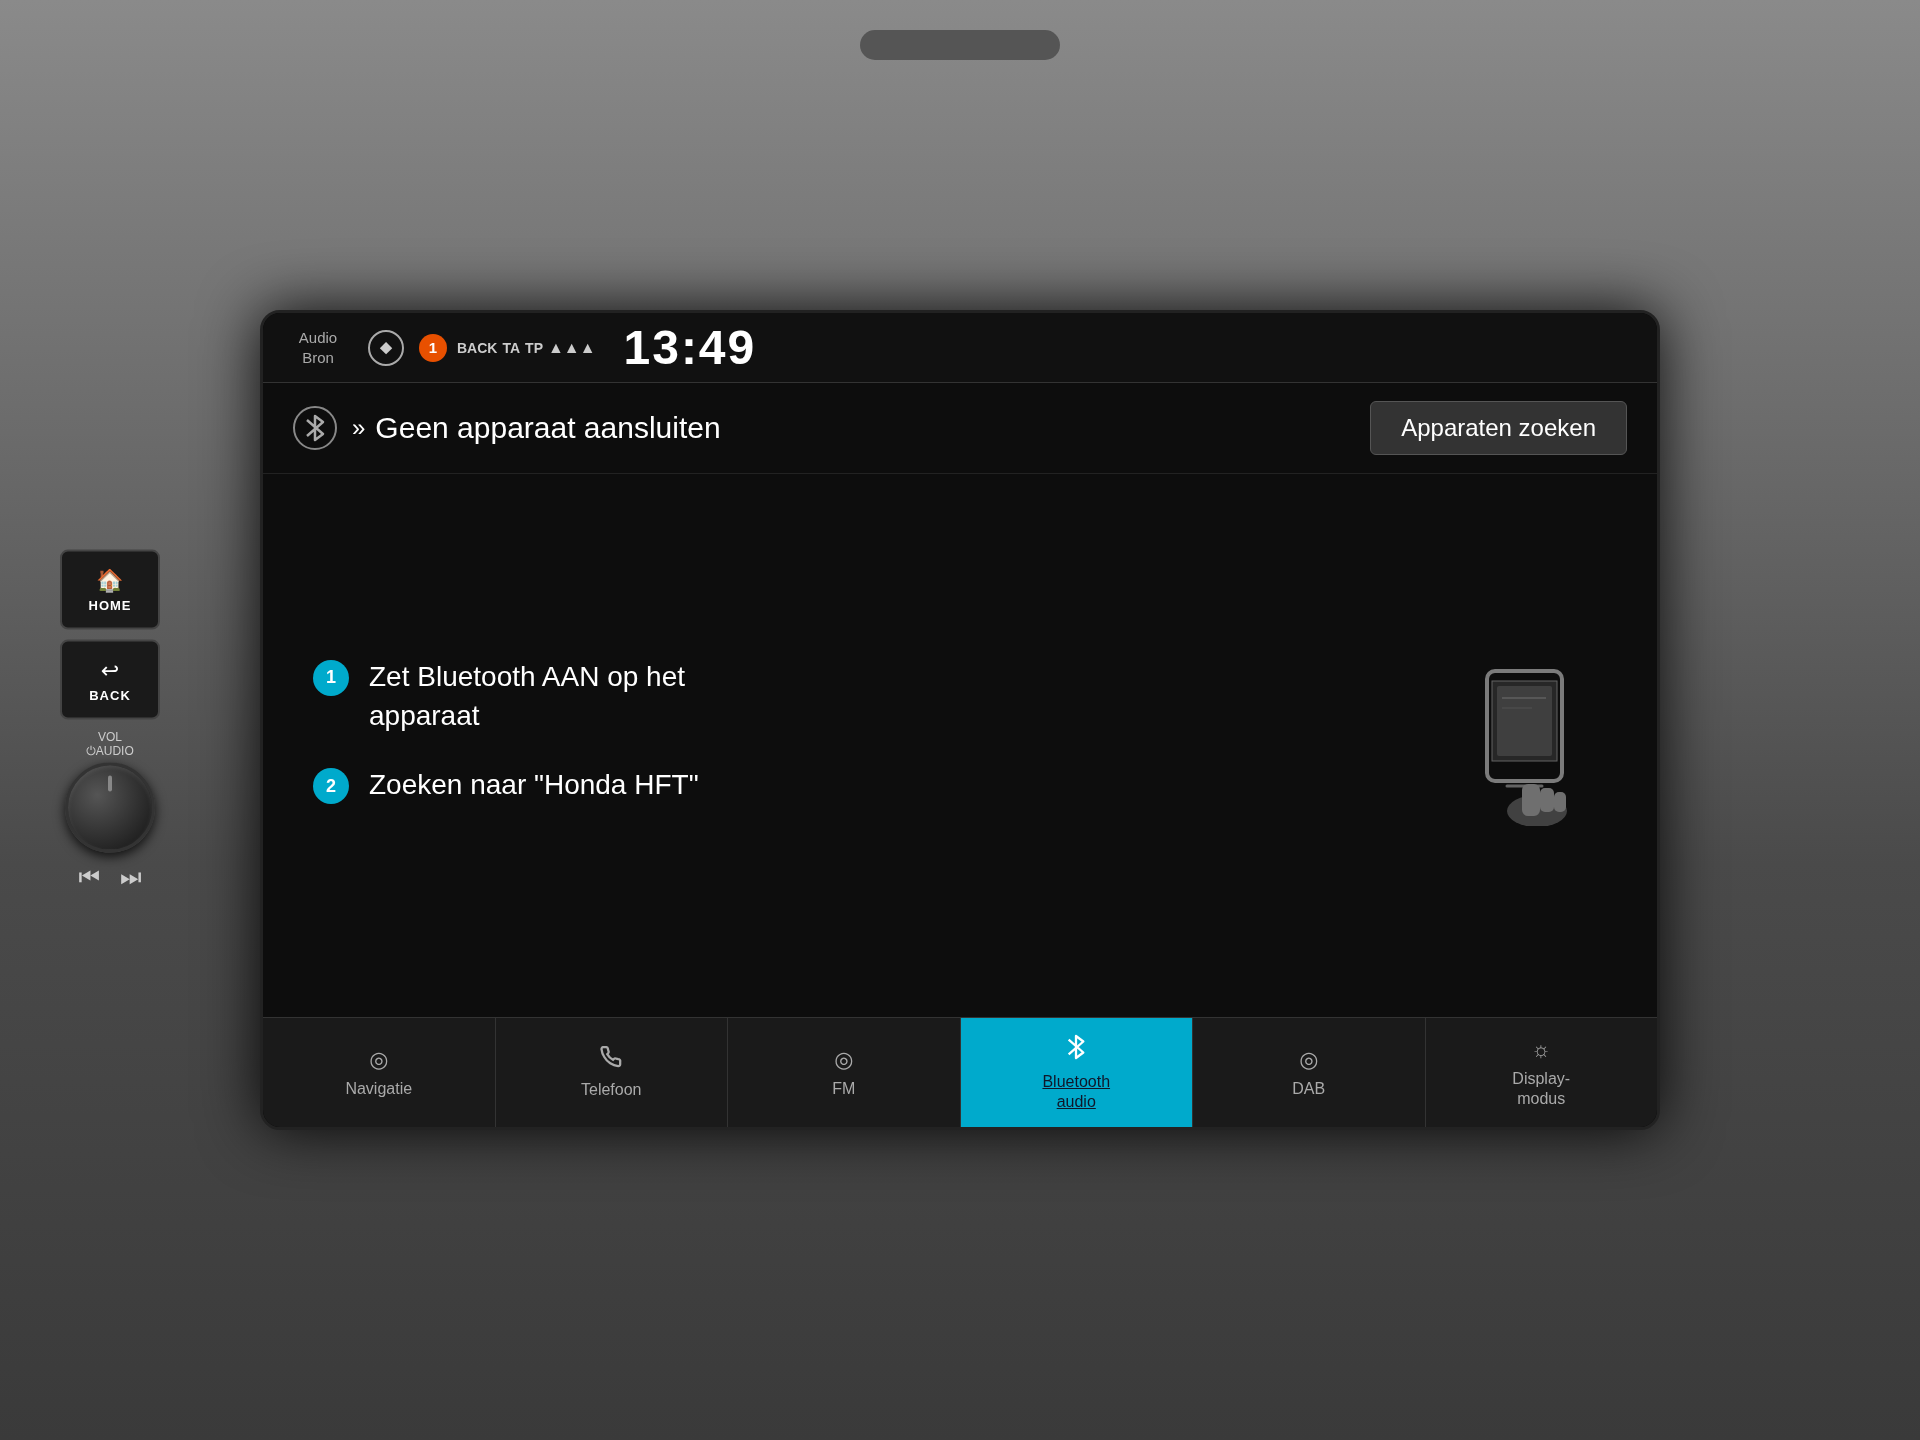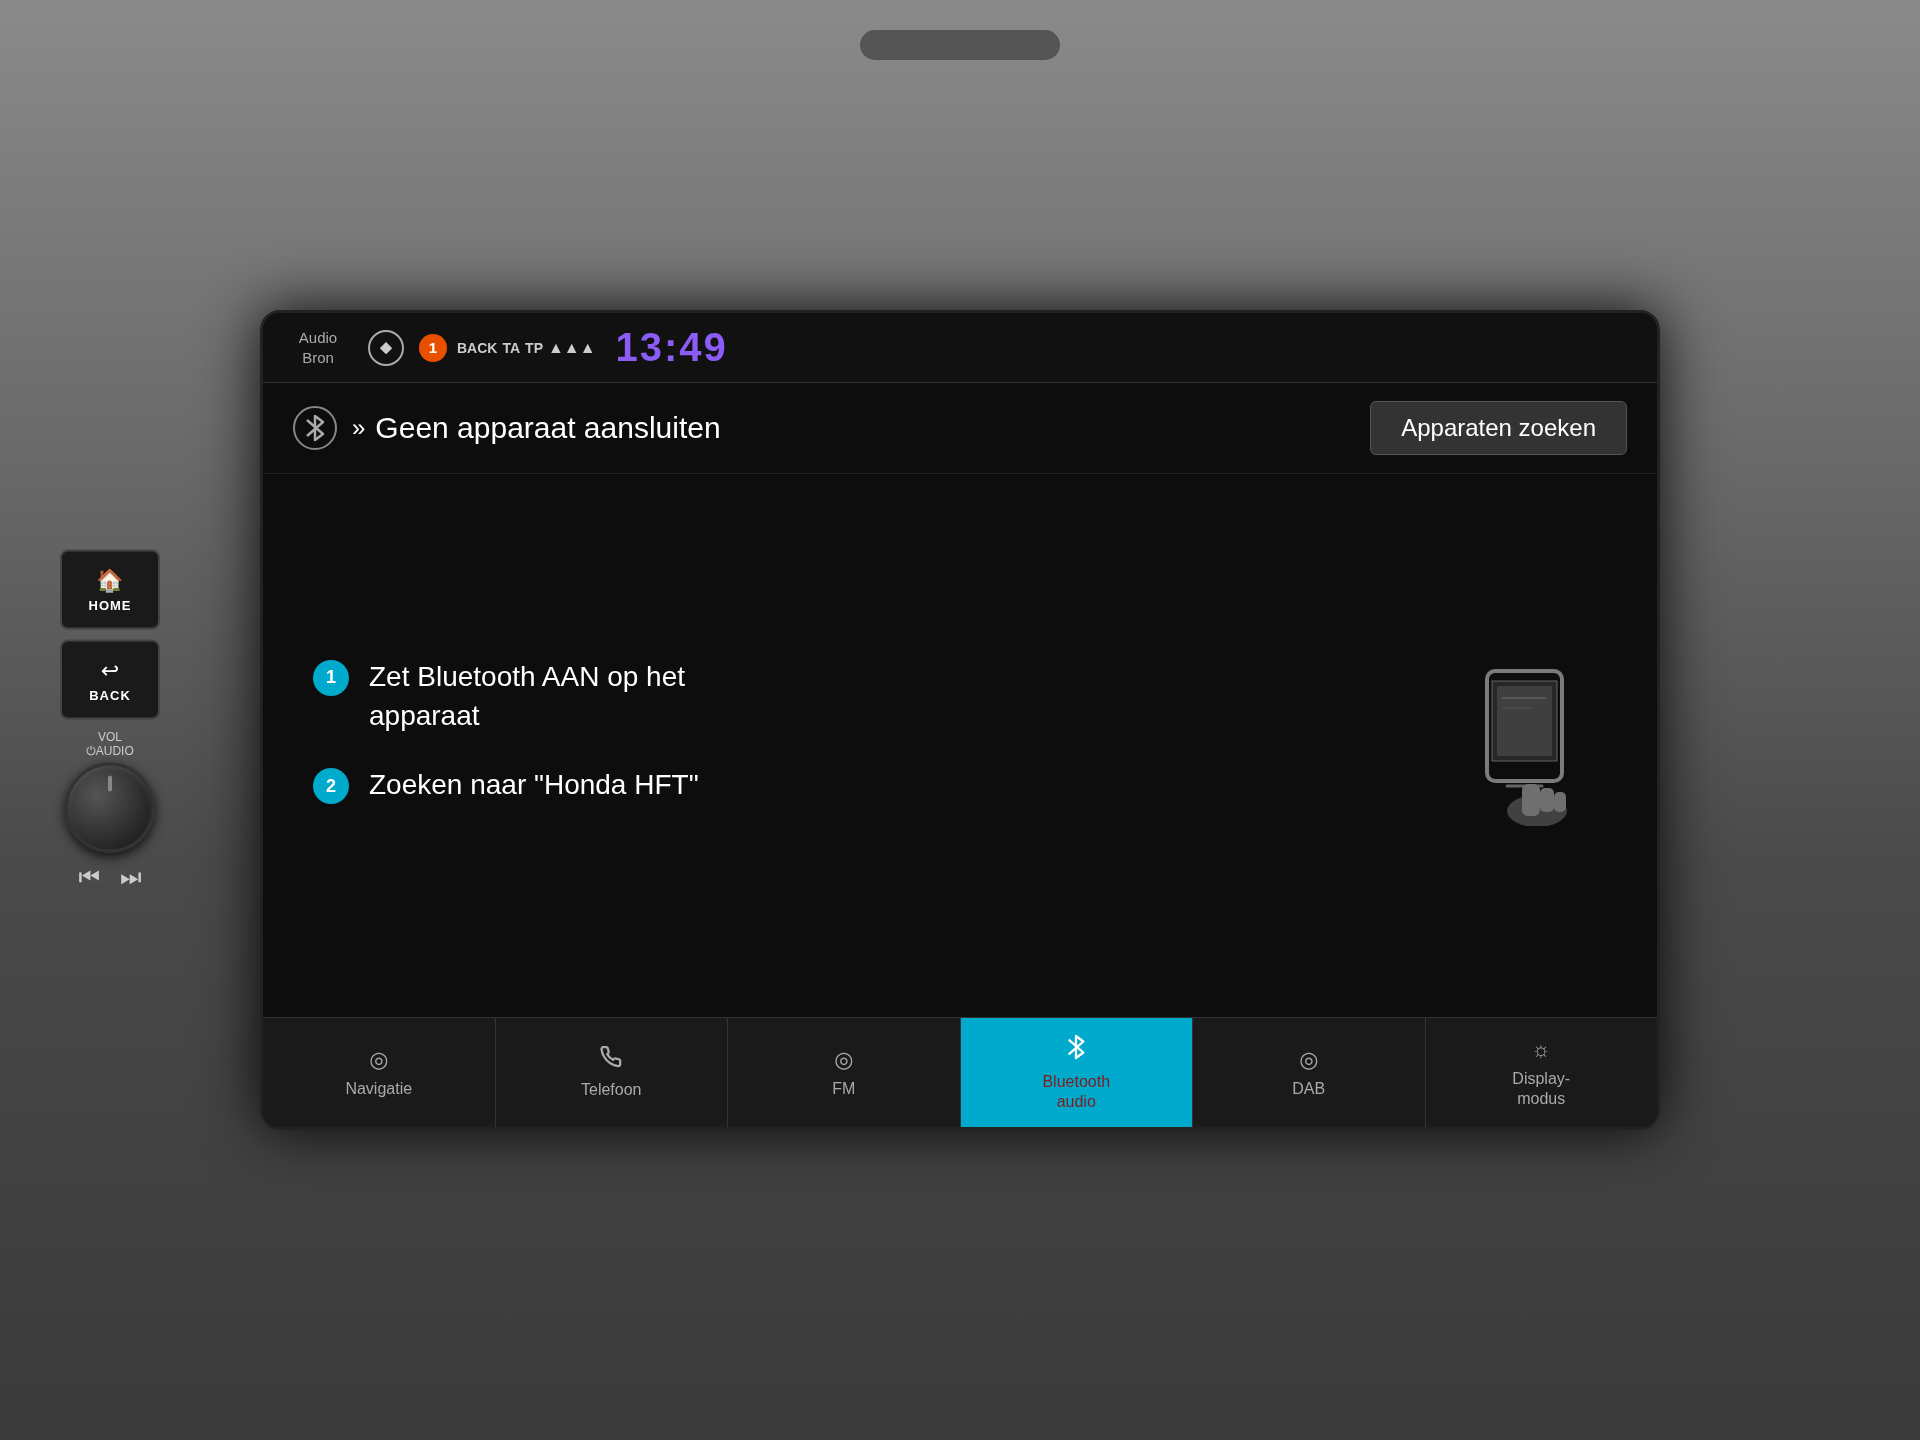--- a/index.html
+++ b/index.html
@@ -203,24 +203,25 @@
       font-size: 14px;
       font-weight: bold;
     }
 
     .signal-icon {
       color: #ccc;
       font-size: 16px;
     }
 
     .clock {
-      color: #8b5cf6;
-      font-size: 40px;
+      color: #ffffff;
+      font-size: 48px;
       font-weight: bold;
       letter-spacing: 2px;
+      margin-left: 8px;
     }
 
     
     .main-content {
       flex: 1;
       background: #0d0d0d;
       display: flex;
       flex-direction: column;
       padding: 0;
       overflow: hidden;
@@ -345,21 +346,22 @@
       border-right: 1px solid #333;
       padding: 8px;
     }
 
     .nav-item:last-child {
       border-right: none;
     }
 
     .nav-item.active {
       background: #00aacc;
-      color: #7f1d1d;
+      color: #0f172a;
+      text-decoration: underline;
     }
 
     .nav-icon {
       font-size: 22px;
     }
 
     .nav-label {
       text-align: center;
       font-size: 16px;
       line-height: 1.2;

